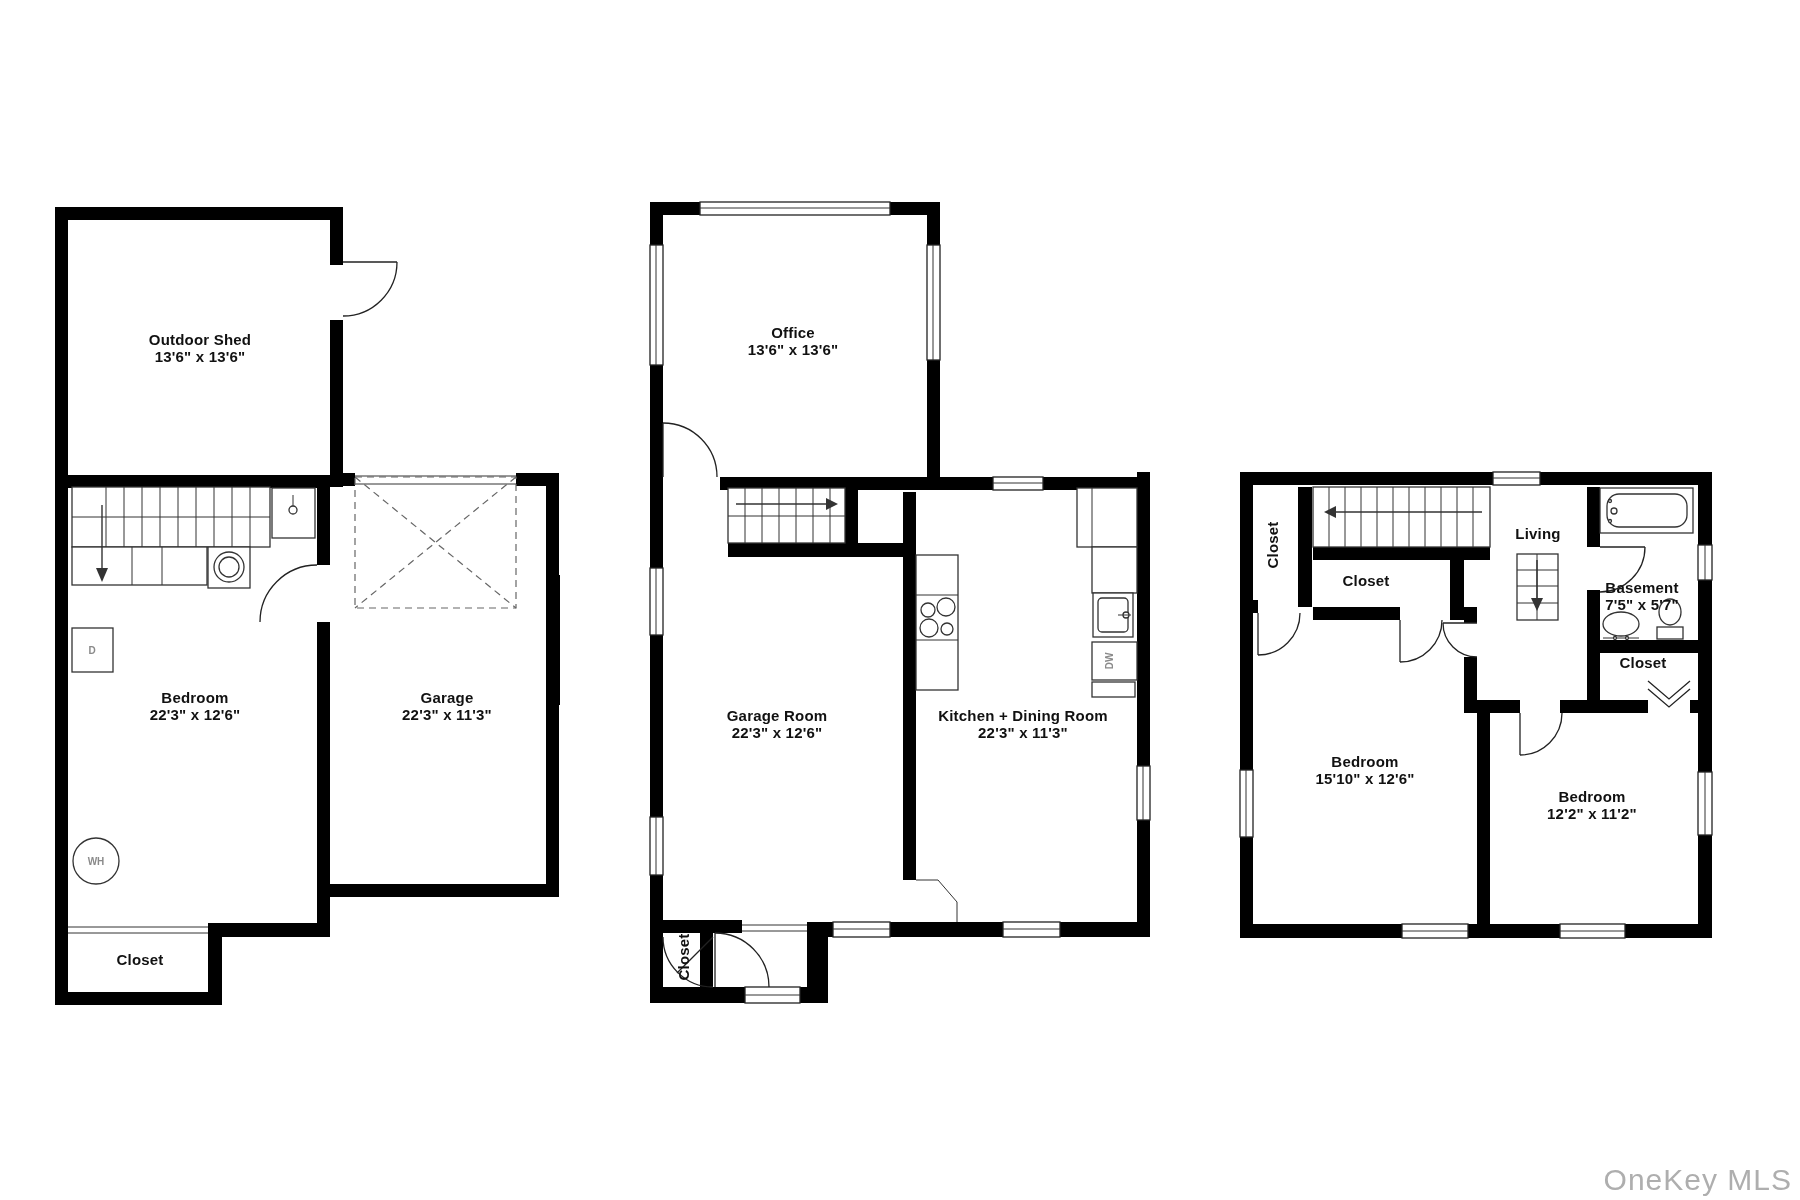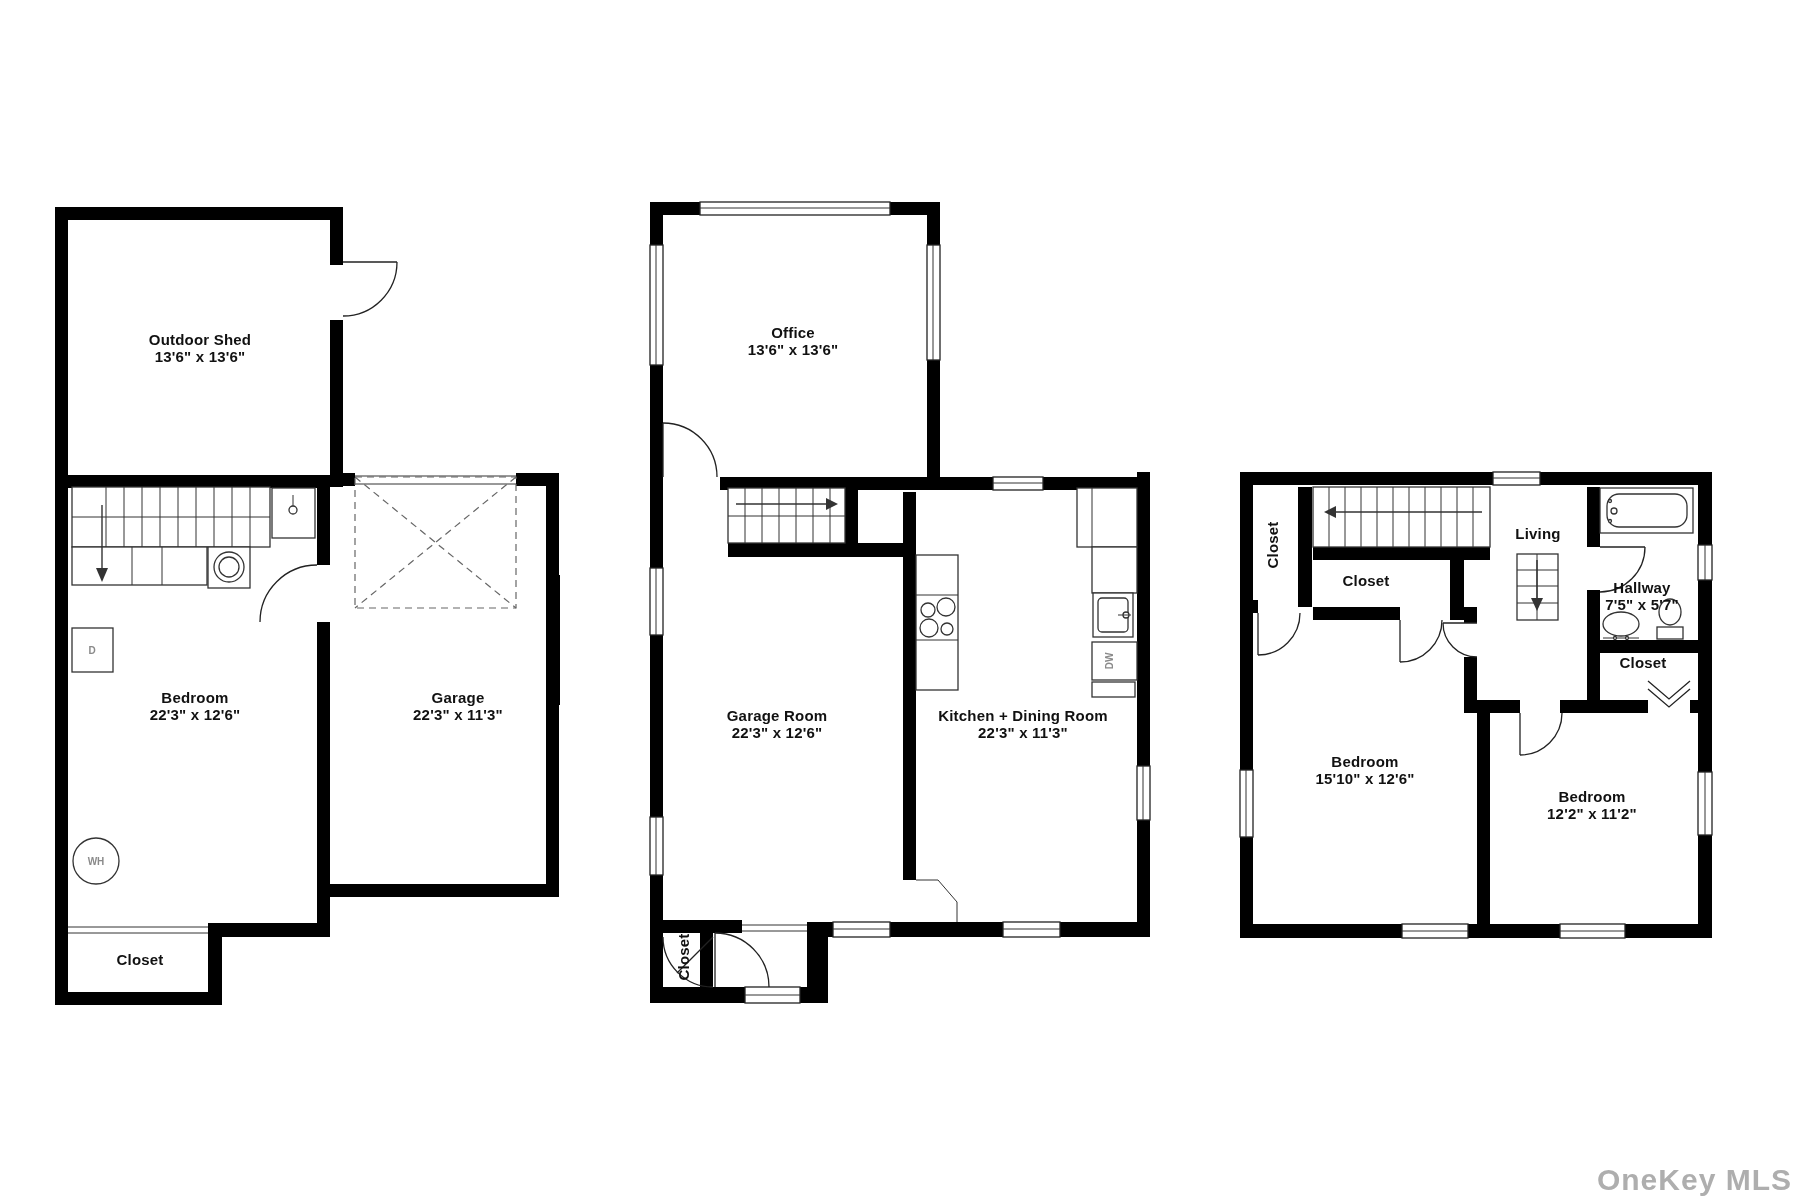--- a/index.html
+++ b/index.html
@@ -12,21 +12,21 @@
   .ln{stroke:#333;stroke-width:1;fill:none;}
   .door{stroke:#222;stroke-width:1.3;fill:none;}
   .dash{stroke:#666;stroke-width:1.2;fill:none;stroke-dasharray:7 5;}
   .arr{stroke:#333;stroke-width:1.4;fill:none;}
   .arrhead{fill:#333;stroke:none;}
   .fixtxt{font-family:"Liberation Sans",sans-serif;font-weight:bold;font-size:10px;fill:#8a8a8a;}
   .room-label{position:absolute;transform:translate(-50%,-50%);text-align:center;color:#111;
               font-weight:bold;font-size:15px;line-height:1.16;white-space:nowrap;letter-spacing:.2px;}
   .room-label.rot{transform:translate(-50%,-50%) rotate(-90deg);}
   .watermark{position:absolute;top:1163px;right:8px;color:#aeaeae;font-size:30px;
-             letter-spacing:1px;font-weight:700;}
+             letter-spacing:1px;font-weight:400;}
 </style>
 </head>
 <body>
 
 <div id="canvas">
 
 <svg id="plan-svg" width="1800" height="1200" viewBox="0 0 1800 1200">
 
   <g>
     <g>
@@ -322,21 +322,21 @@
 </svg>
 
 <div class="room-label" style="left:200px;top:348px">
   <div>Outdoor Shed</div>
   <div>13'6" x 13'6"</div>
 </div>
 <div class="room-label" style="left:195px;top:706px">
   <div>Bedroom</div>
   <div>22'3" x 12'6"</div>
 </div>
-<div class="room-label" style="left:458px;top:706px">
+<div class="room-label" style="left:447px;top:706px">
   <div>Garage</div>
   <div>22'3" x 11'3"</div>
 </div>
 <div class="room-label" style="left:140px;top:960px">
   <div>Closet</div>
 </div>
 
 <div class="room-label" style="left:793px;top:341px">
   <div>Office</div>
   <div>13'6" x 13'6"</div>
@@ -356,21 +356,21 @@
 <div class="room-label rot" style="left:1273px;top:545px">
   <div>Closet</div>
 </div>
 <div class="room-label" style="left:1366px;top:581px">
   <div>Closet</div>
 </div>
 <div class="room-label" style="left:1538px;top:534px">
   <div>Living</div>
 </div>
 <div class="room-label" style="left:1642px;top:596px">
-  <div>Hallway</div>
+  <div>Basement</div>
   <div>7'5" x 5'7"</div>
 </div>
 <div class="room-label" style="left:1643px;top:663px">
   <div>Closet</div>
 </div>
 <div class="room-label" style="left:1365px;top:770px">
   <div>Bedroom</div>
   <div>15'10" x 12'6"</div>
 </div>
 <div class="room-label" style="left:1592px;top:805px">

